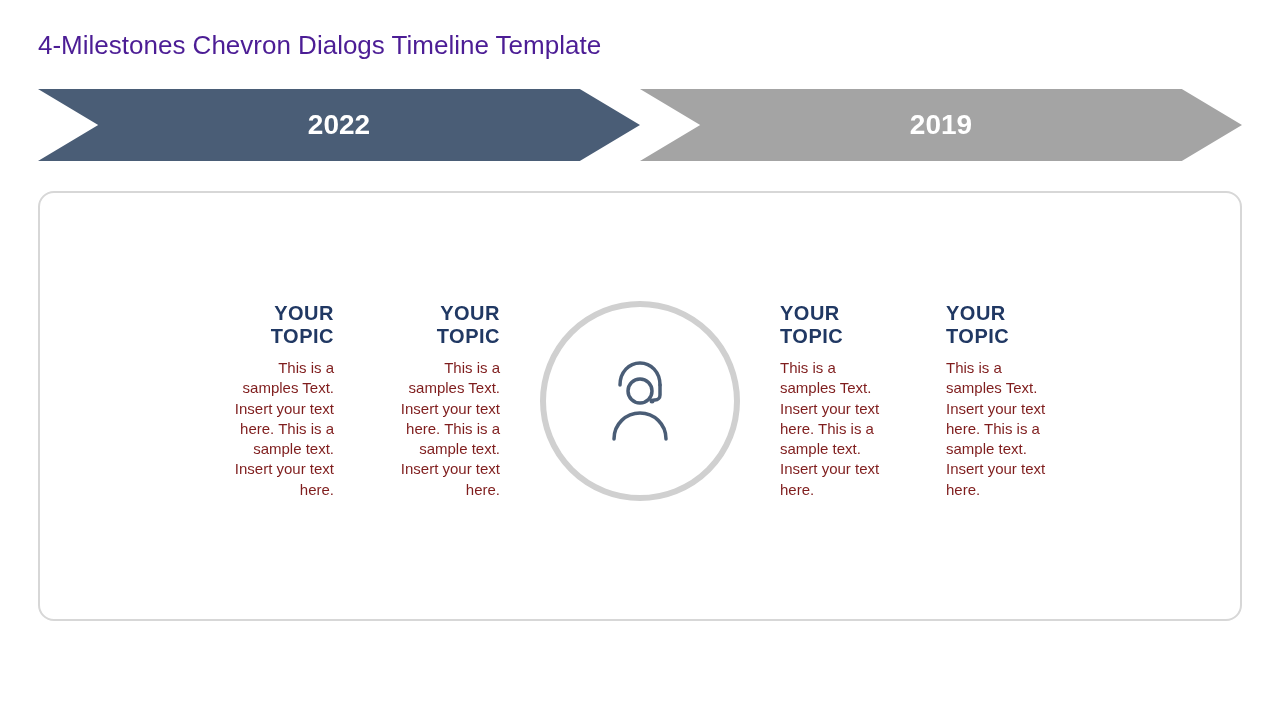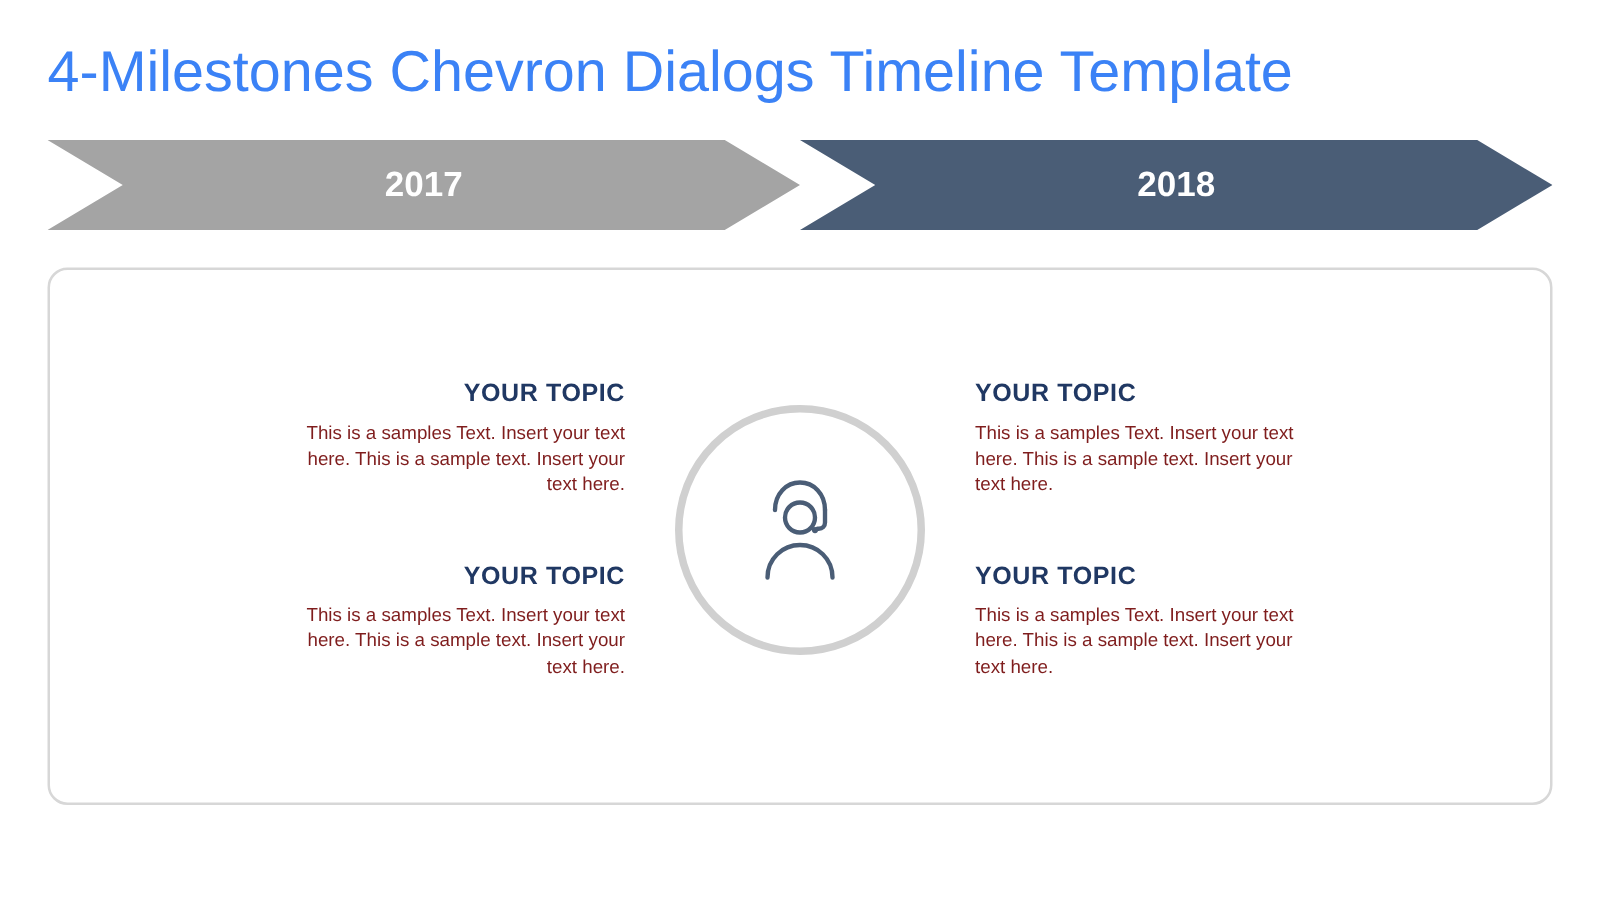--- a/index.html
+++ b/index.html
@@ -1,47 +1,47 @@
 <!DOCTYPE html>
 <html><head>
 <meta charset="utf-8">
 <style>
 *{box-sizing:border-box;margin:0;padding:0}
 body{width:1280px;height:720px;background:#fff;font-family:"Segoe UI",Arial,sans-serif;color:#333;padding:30px 38px}
-.title{font-size:46px;font-weight:400;color:#3b82f6;margin-bottom:28px}
+.title{font-size:26px;font-weight:400;color:#4c1d95;margin-bottom:28px}
 .chevrons{display:flex;gap:0;margin-bottom:30px;height:72px;position:relative}
 .chevron{position:relative;flex:1;display:flex;align-items:center;justify-content:center;color:#fff;font-size:28px;font-weight:700}
 .chevron svg{position:absolute;inset:0;width:100%;height:100%}
 .chevron .label{position:relative;z-index:2}
 .content-box{border:2px solid #d7d7d7;border-radius:16px;padding:30px 40px 40px;height:430px;display:flex;align-items:center;justify-content:center;gap:40px}
-.col{display:flex;flex-direction:column;gap:52px;width:280px}
+.col{display:flex;flex-direction:row;gap:52px;width:280px}
 .col.left{text-align:right}
 .col.right{text-align:left}
 .topic-title{font-size:20px;font-weight:700;color:#203863;margin-bottom:10px;letter-spacing:.5px}
 .topic-body{font-size:15px;color:#7f1d1d;line-height:1.35}
 .center-icon{width:200px;height:200px;border:6px solid #d0d0d0;border-radius:50%;display:flex;align-items:center;justify-content:center;flex-shrink:0}
 .center-icon svg{width:100px;height:100px}
 </style>
 </head>
 <body>
 
 <h1 class="title">4-Milestones Chevron Dialogs Timeline Template</h1>
 
 <div class="chevrons">
   <div class="chevron">
     <svg viewBox="0 0 300 72" preserveAspectRatio="none">
-        <polygon id="cv0" points="0,0 270,0 300,36 270,72 0,72 30,36" fill="#a4a4a4"></polygon>
+        <polygon id="cv1" points="0,0 270,0 300,36 270,72 0,72 30,36" fill="#4a5d76"></polygon>
       </svg>
-    <span class="label">2017</span>
+    <span class="label">2022</span>
   </div>
   <div class="chevron">
     <svg viewBox="0 0 300 72" preserveAspectRatio="none">
-        <polygon id="cv1" points="0,0 270,0 300,36 270,72 0,72 30,36" fill="#4a5d76"></polygon>
+        <polygon id="cv2" points="0,0 270,0 300,36 270,72 0,72 30,36" fill="#a4a4a4"></polygon>
       </svg>
-    <span class="label">2018</span>
+    <span class="label">2019</span>
   </div>
 </div>
 
 <div class="content-box">
   <div class="col left">
     <div>
       <div class="topic-title">YOUR TOPIC</div>
       <div class="topic-body">This is a samples Text. Insert your text here. This is a sample text. Insert your text here.</div>
     </div>
     <div>

